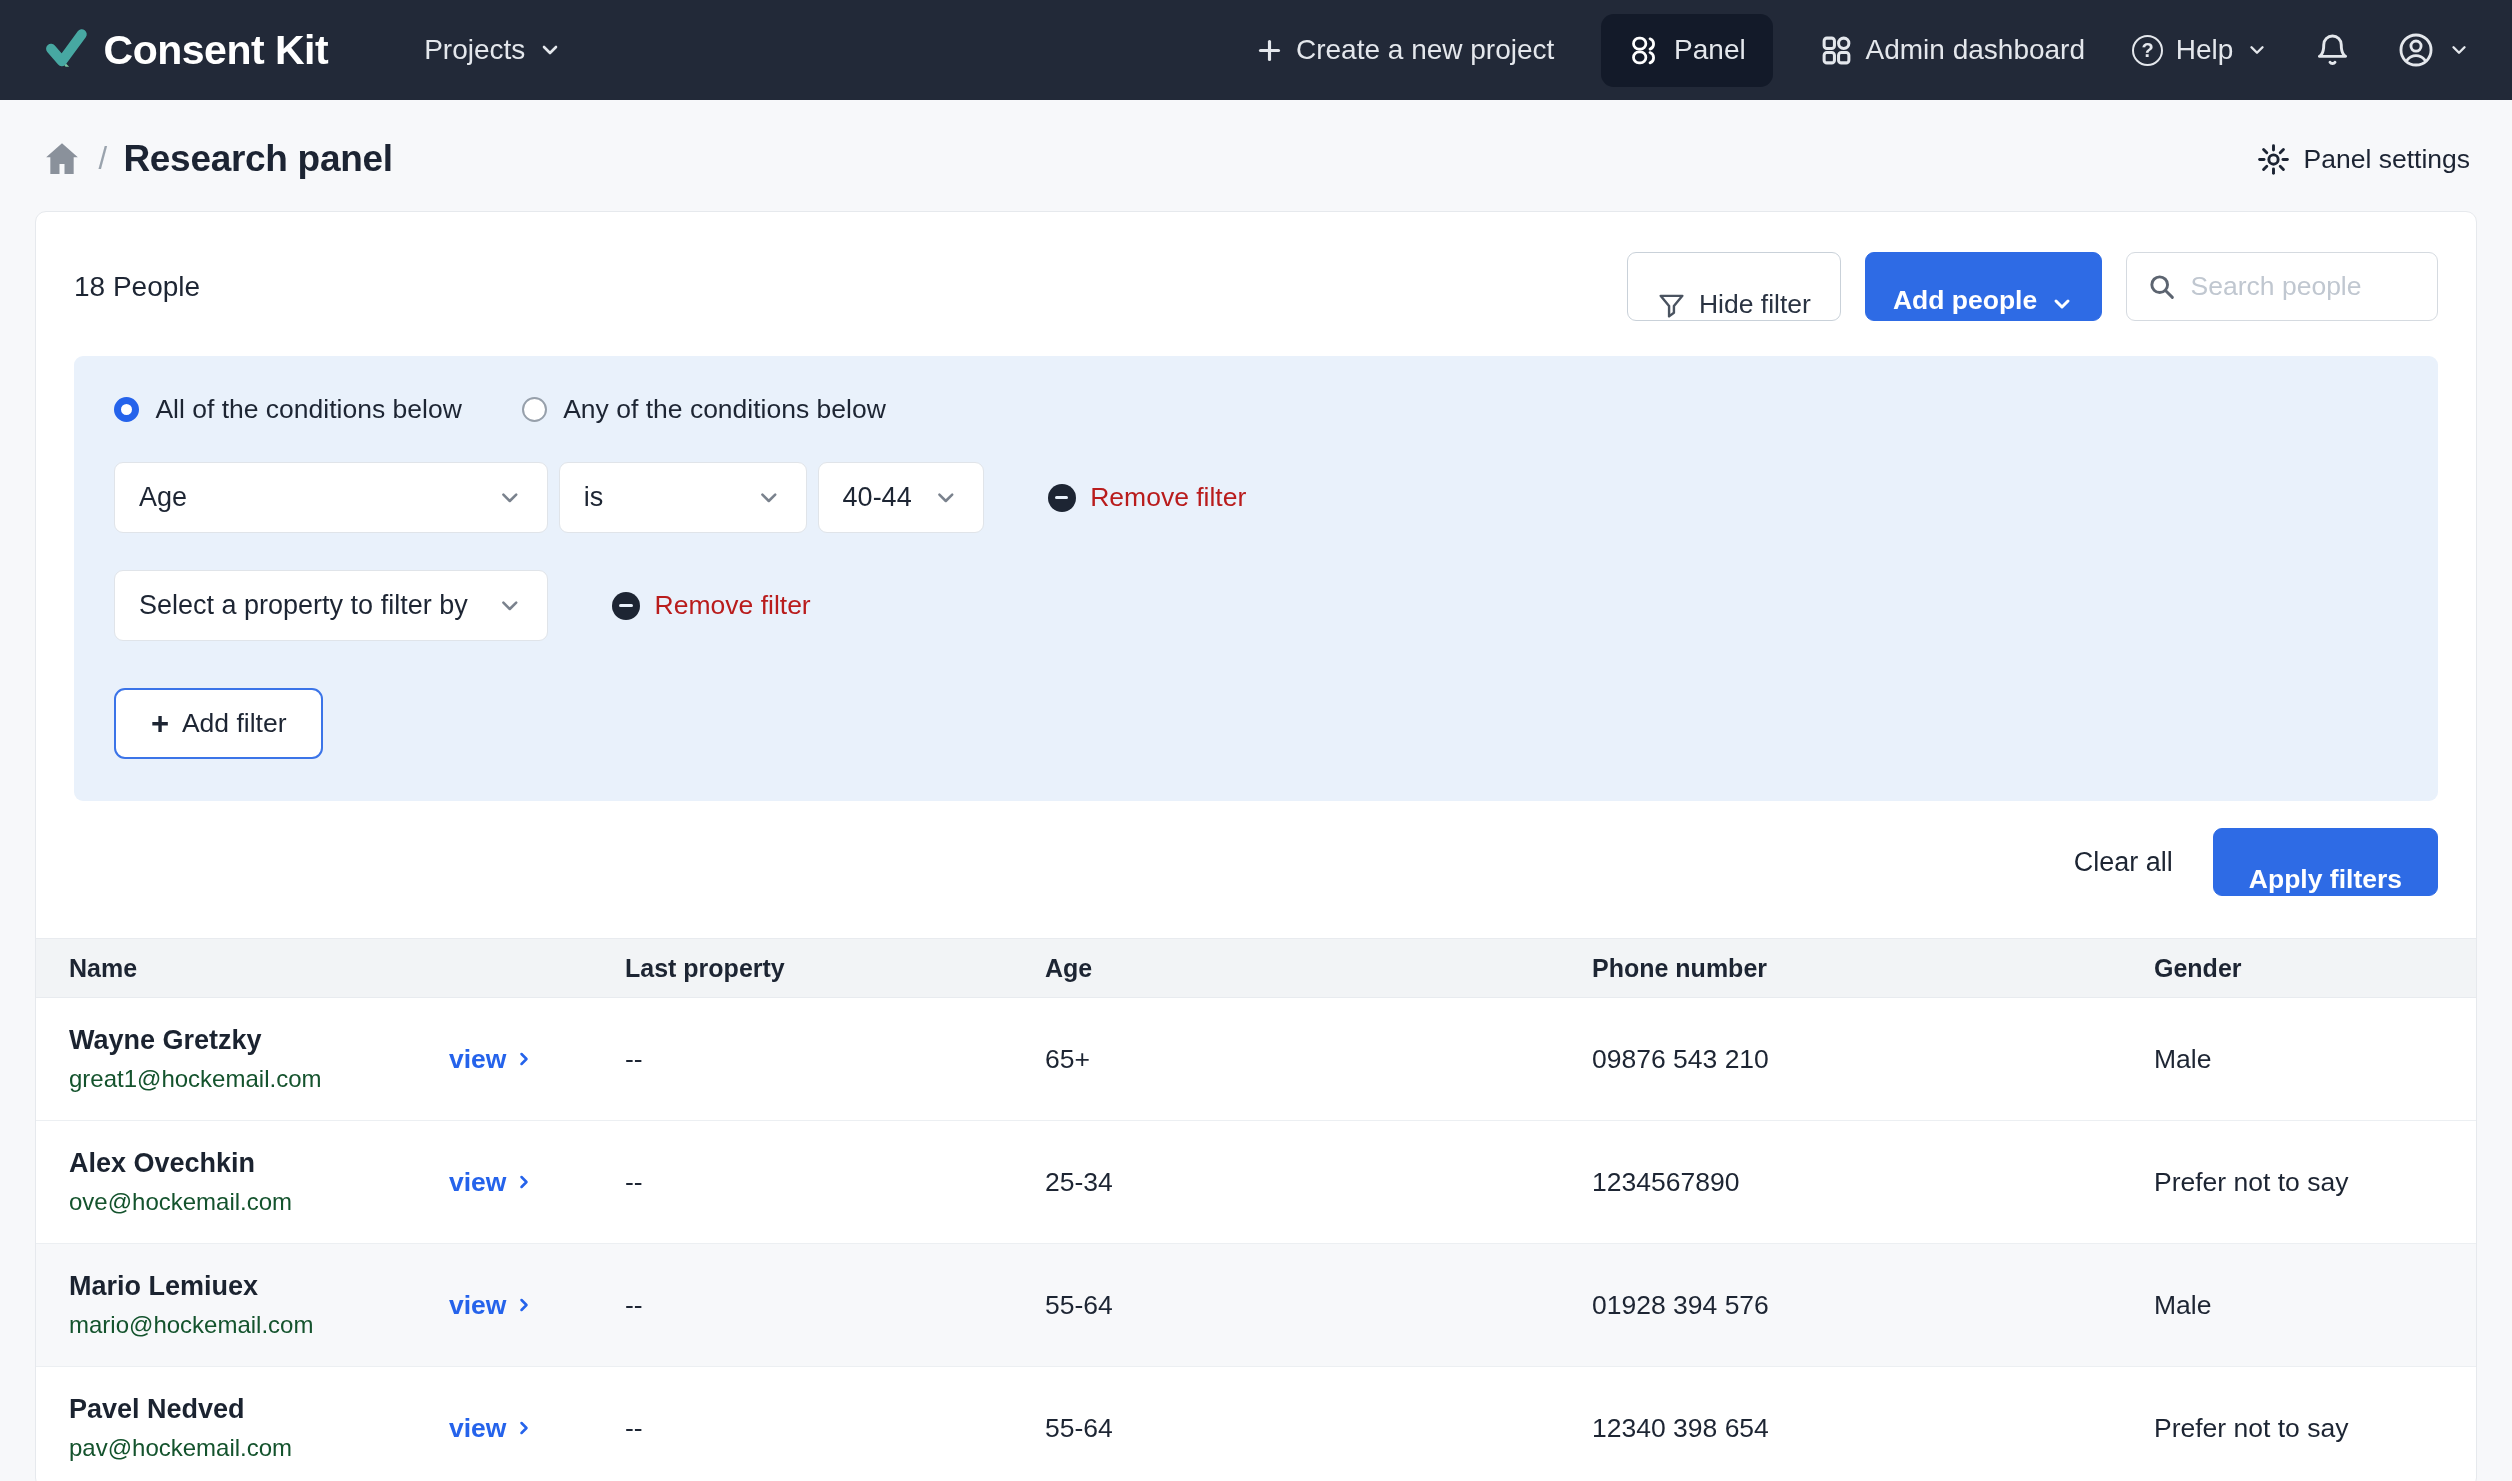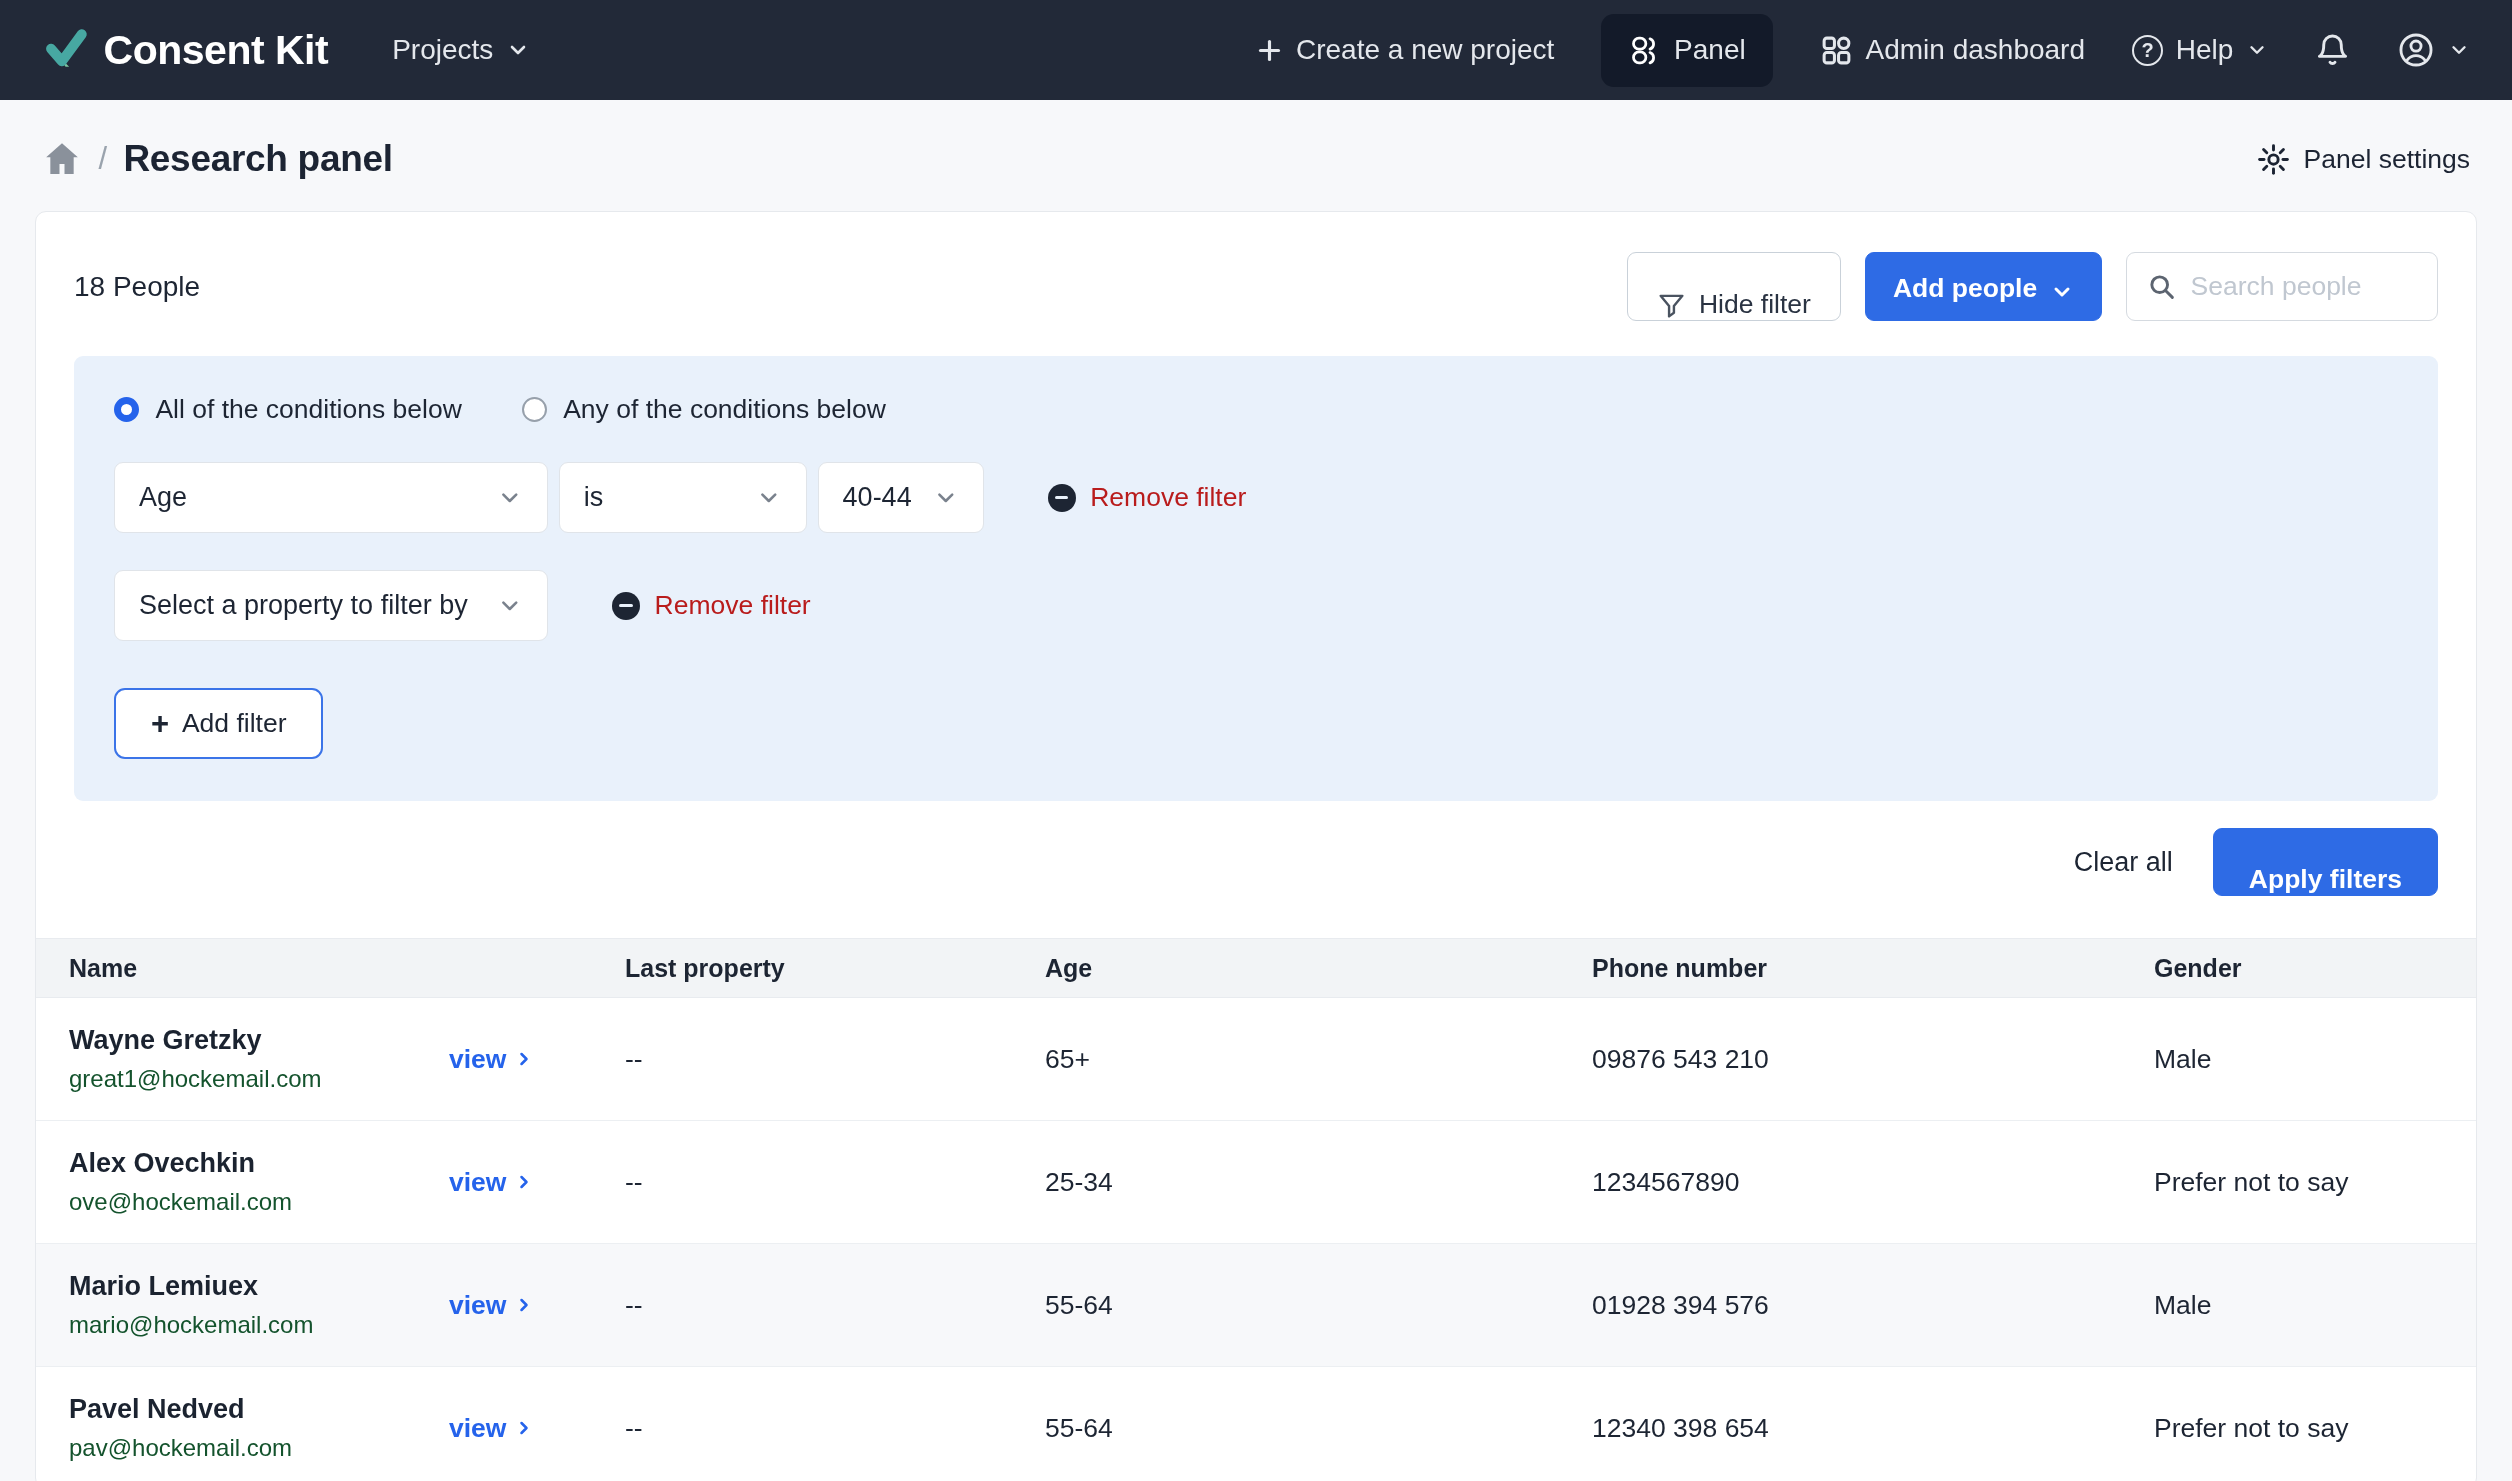--- a/index.html
+++ b/index.html
@@ -4,41 +4,41 @@
 <style>
   * { margin:0; padding:0; box-sizing:border-box; }
   html,body { width:2512px; height:1482px; overflow:hidden; }
   body { font-family:"Liberation Sans","DejaVu Sans",sans-serif; background:#f7f8fa; color:#1d2533; }
 
   
   .topbar { height:100px; background:#222938; display:flex; align-items:center; padding:0 42px; color:#e8eaee; }
   .logo { display:flex; align-items:center; gap:14.6px; }
   .logo-text { color:#ffffff; font-size:41px; font-weight:800; letter-spacing:-0.5px; }
   .nav-item { display:flex; align-items:center; gap:12.8px; font-size:28px; color:#e4e7ec; cursor:pointer; white-space:nowrap; }
-  .projects { margin-left:64px; }
+  .projects { margin-left:96px; }
   .topbar-right { margin-left:auto; display:flex; align-items:center; gap:47px; }
   .panel-btn { background:#131a29; border-radius:12.8px; padding:20px 27px; }
   .icon { display:inline-flex; align-items:center; justify-content:center; }
   .help-circle { width:31px; height:31px; border:2.3px solid #e4e7ec; border-radius:50%; font-size:20px; font-weight:700; display:inline-flex; align-items:center; justify-content:center; }
   .chev { display:inline-flex; }
 
   
   .crumb-row { display:flex; align-items:center; padding:38px 42px 31px 42px; }
   .crumb-sep { color:#9aa3ad; font-size:31px; margin:0 16.4px; }
   .page-title { font-size:37px; font-weight:800; color:#1c2433; letter-spacing:-0.3px; }
   .crumb-right { margin-left:auto; display:flex; align-items:center; gap:12.8px; font-size:26.5px; color:#1c2433; cursor:pointer; }
 
   
   .card { margin:0 35px; background:#ffffff; border:0.9px solid #e6e9ed; border-radius:11px; padding:40px 0 0 0; height:1278px; }
   .card-head { display:flex; align-items:center; padding:0 38px; }
   .people-count { font-size:28px; color:#1d2533; }
   .head-actions { margin-left:auto; display:flex; align-items:center; gap:24px; }
   .btn { display:inline-flex; align-items:flex-end; justify-content:center; gap:12.8px; height:69px; border-radius:9px; font-size:26.5px; cursor:pointer; white-space:nowrap; }
   .btn-outline { background:#fff; border:0.9px solid #c9d1d9; color:#2a3342; padding:0 29px; }
-  .btn-blue { background:#2e6be5; border:0.9px solid #2e6be5; color:#fff; font-weight:700; padding:16px 27px; }
+  .btn-blue { background:#2e6be5; border:0.9px solid #2e6be5; color:#fff; font-weight:700; padding:4px 27px; }
   .search-box { display:flex; align-items:center; gap:14.6px; width:312px; height:69px; border:0.9px solid #d5dae0; border-radius:9px; background:#fff; padding:0 20px; }
   .search-box input { border:none; outline:none; font-size:26.5px; width:100%; color:#1d2533; font-family:inherit; background:transparent; }
   .search-box input::placeholder { color:#c0c7d0; }
 
   
   .filter-panel { margin:35px 38px 0 38px; background:#e9f1fb; border-radius:9px; padding:38px 40px 42px 40px; }
   .radio-row { display:flex; align-items:center; gap:60px; }
   .radio-opt { display:flex; align-items:center; gap:16.4px; font-size:26.5px; color:#1d2533; cursor:pointer; }
   .radio { width:25px; height:25px; border-radius:50%; background:#fff; flex:0 0 auto; }
   .radio.on { border:7.3px solid #2563eb; }

